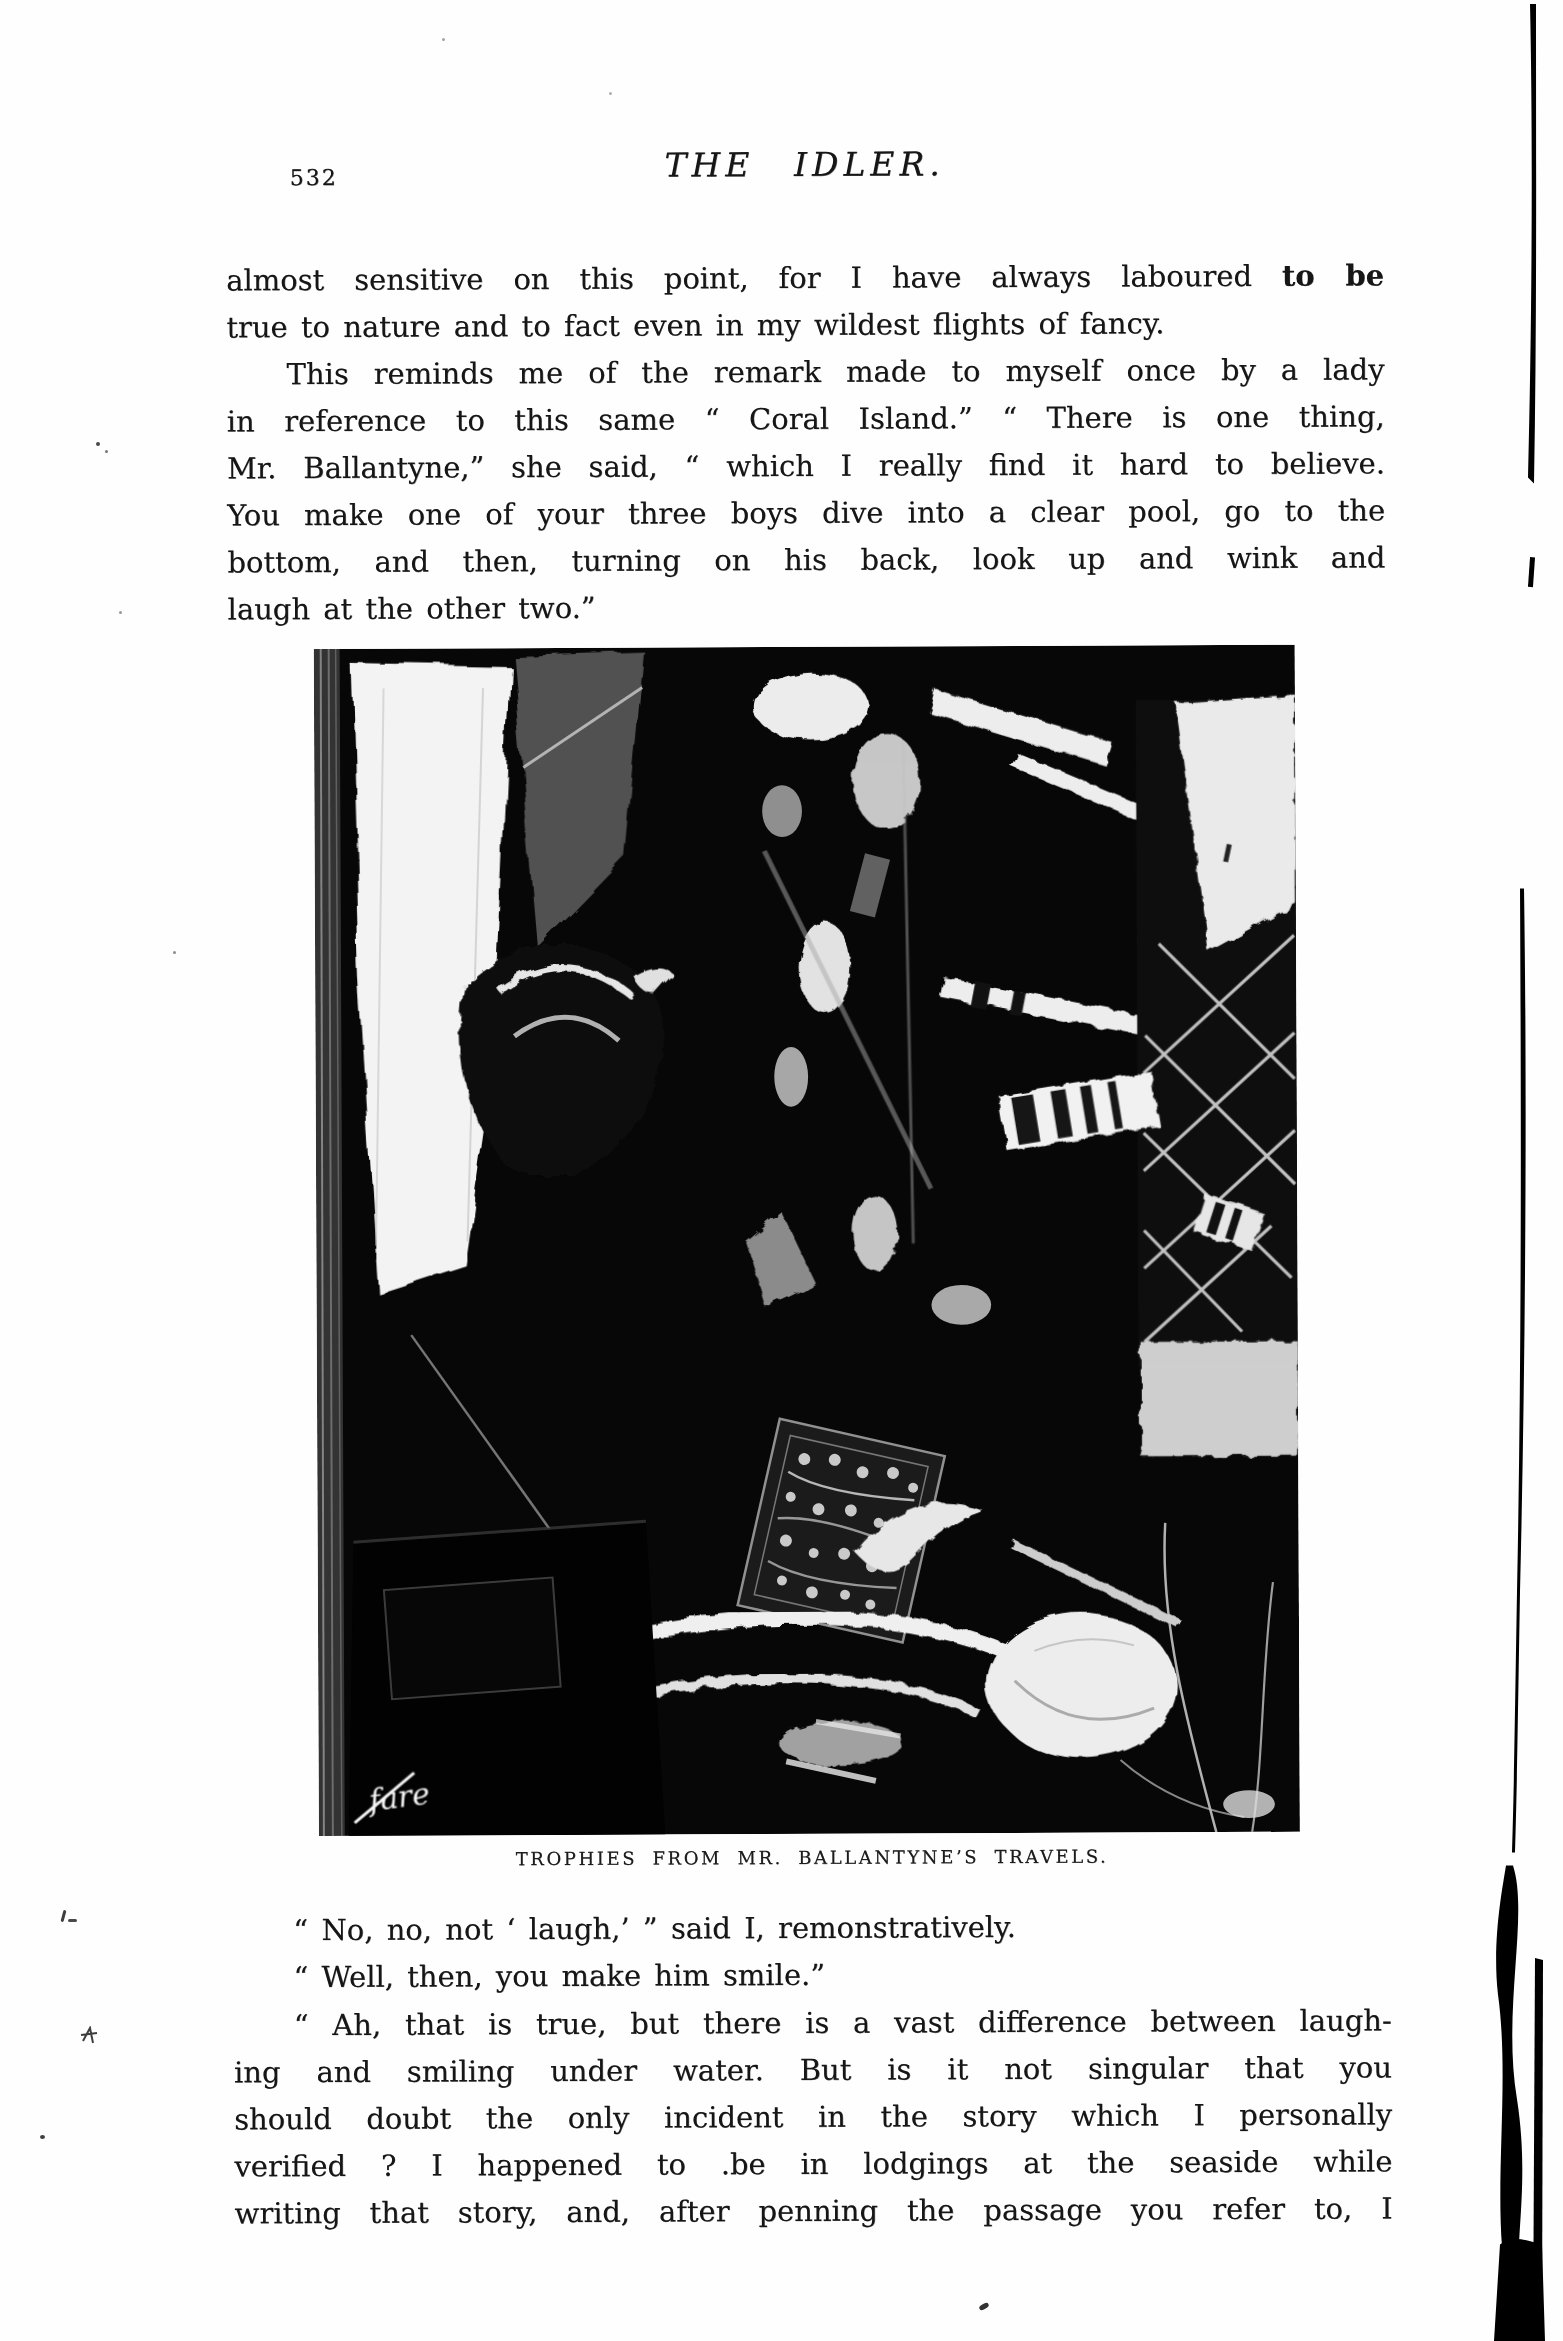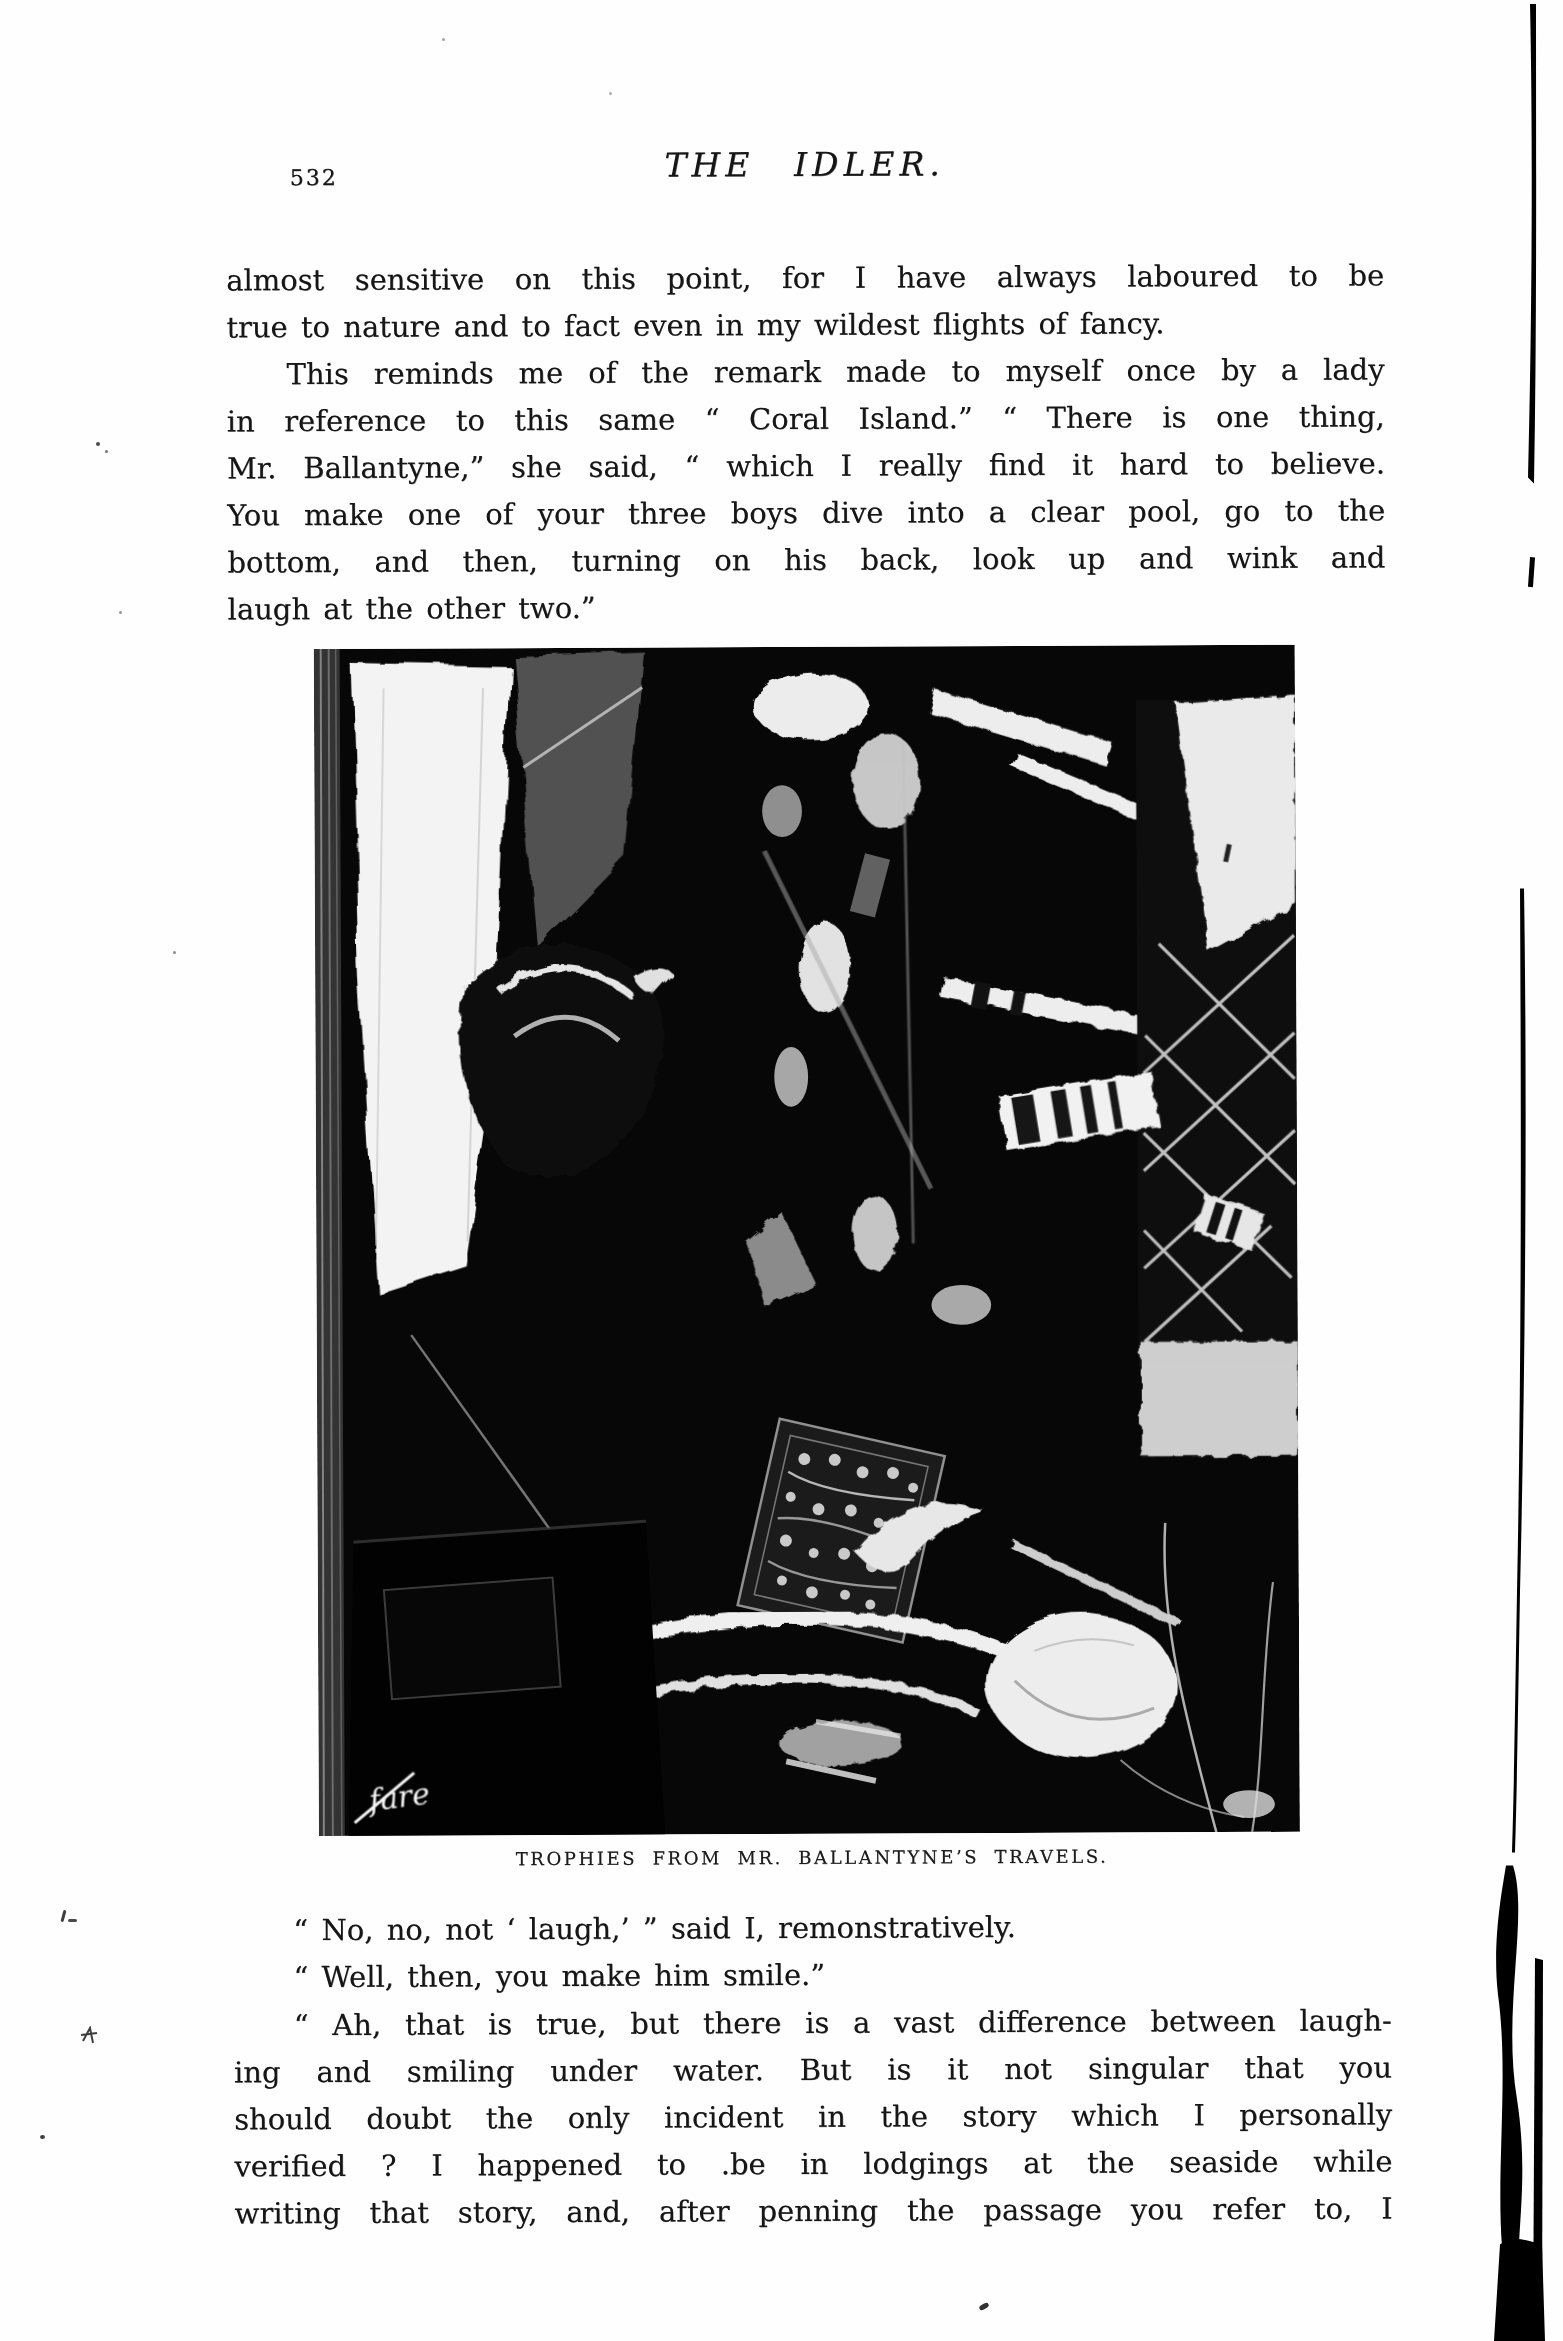--- a/index.html
+++ b/index.html
@@ -7,21 +7,21 @@
     position:relative;width:1563px;height:2341px;background:#fefefe;
     overflow:hidden;font-family:"DejaVu Serif",serif;color:#161616;
   }
   #sheet{position:absolute;left:0;top:0;width:1563px;height:2341px;
     transform:rotate(-0.25deg);transform-origin:50% 40%;}
   .txt{position:absolute;left:229px;width:1158px;font-size:29px;line-height:47px;
     word-spacing:4px;text-shadow:0.4px 0.3px 0 rgba(20,20,20,0.5);}
   .line{height:47px;}
   .j{text-align:justify;text-align-last:justify;}
   .ind{padding-left:60px;box-sizing:border-box;}
-  .b{font-weight:normal;}
+  .b{font-weight:bold;}
   .it{}
   #page-number{position:absolute;left:245px;top:163px;font-size:22px;letter-spacing:2px;
     text-shadow:0.5px 0.4px 0 rgba(0,0,0,0.6);margin-left:48px;}
   #page-title{position:absolute;left:229px;top:145px;width:1158px;text-align:center;
     font-size:33px;font-style:italic;letter-spacing:5px;word-spacing:24px;
     text-shadow:0.5px 0.4px 0 rgba(0,0,0,0.55);}
   #figure{position:absolute;left:315px;top:647px;width:981px;height:1187px;}
   #figure svg{display:block;width:981px;height:1187px;}
   #caption{position:absolute;left:229px;top:1847px;width:1158px;text-align:center;
     font-size:18px;letter-spacing:2.6px;word-spacing:7px;color:#1c1c1c;

